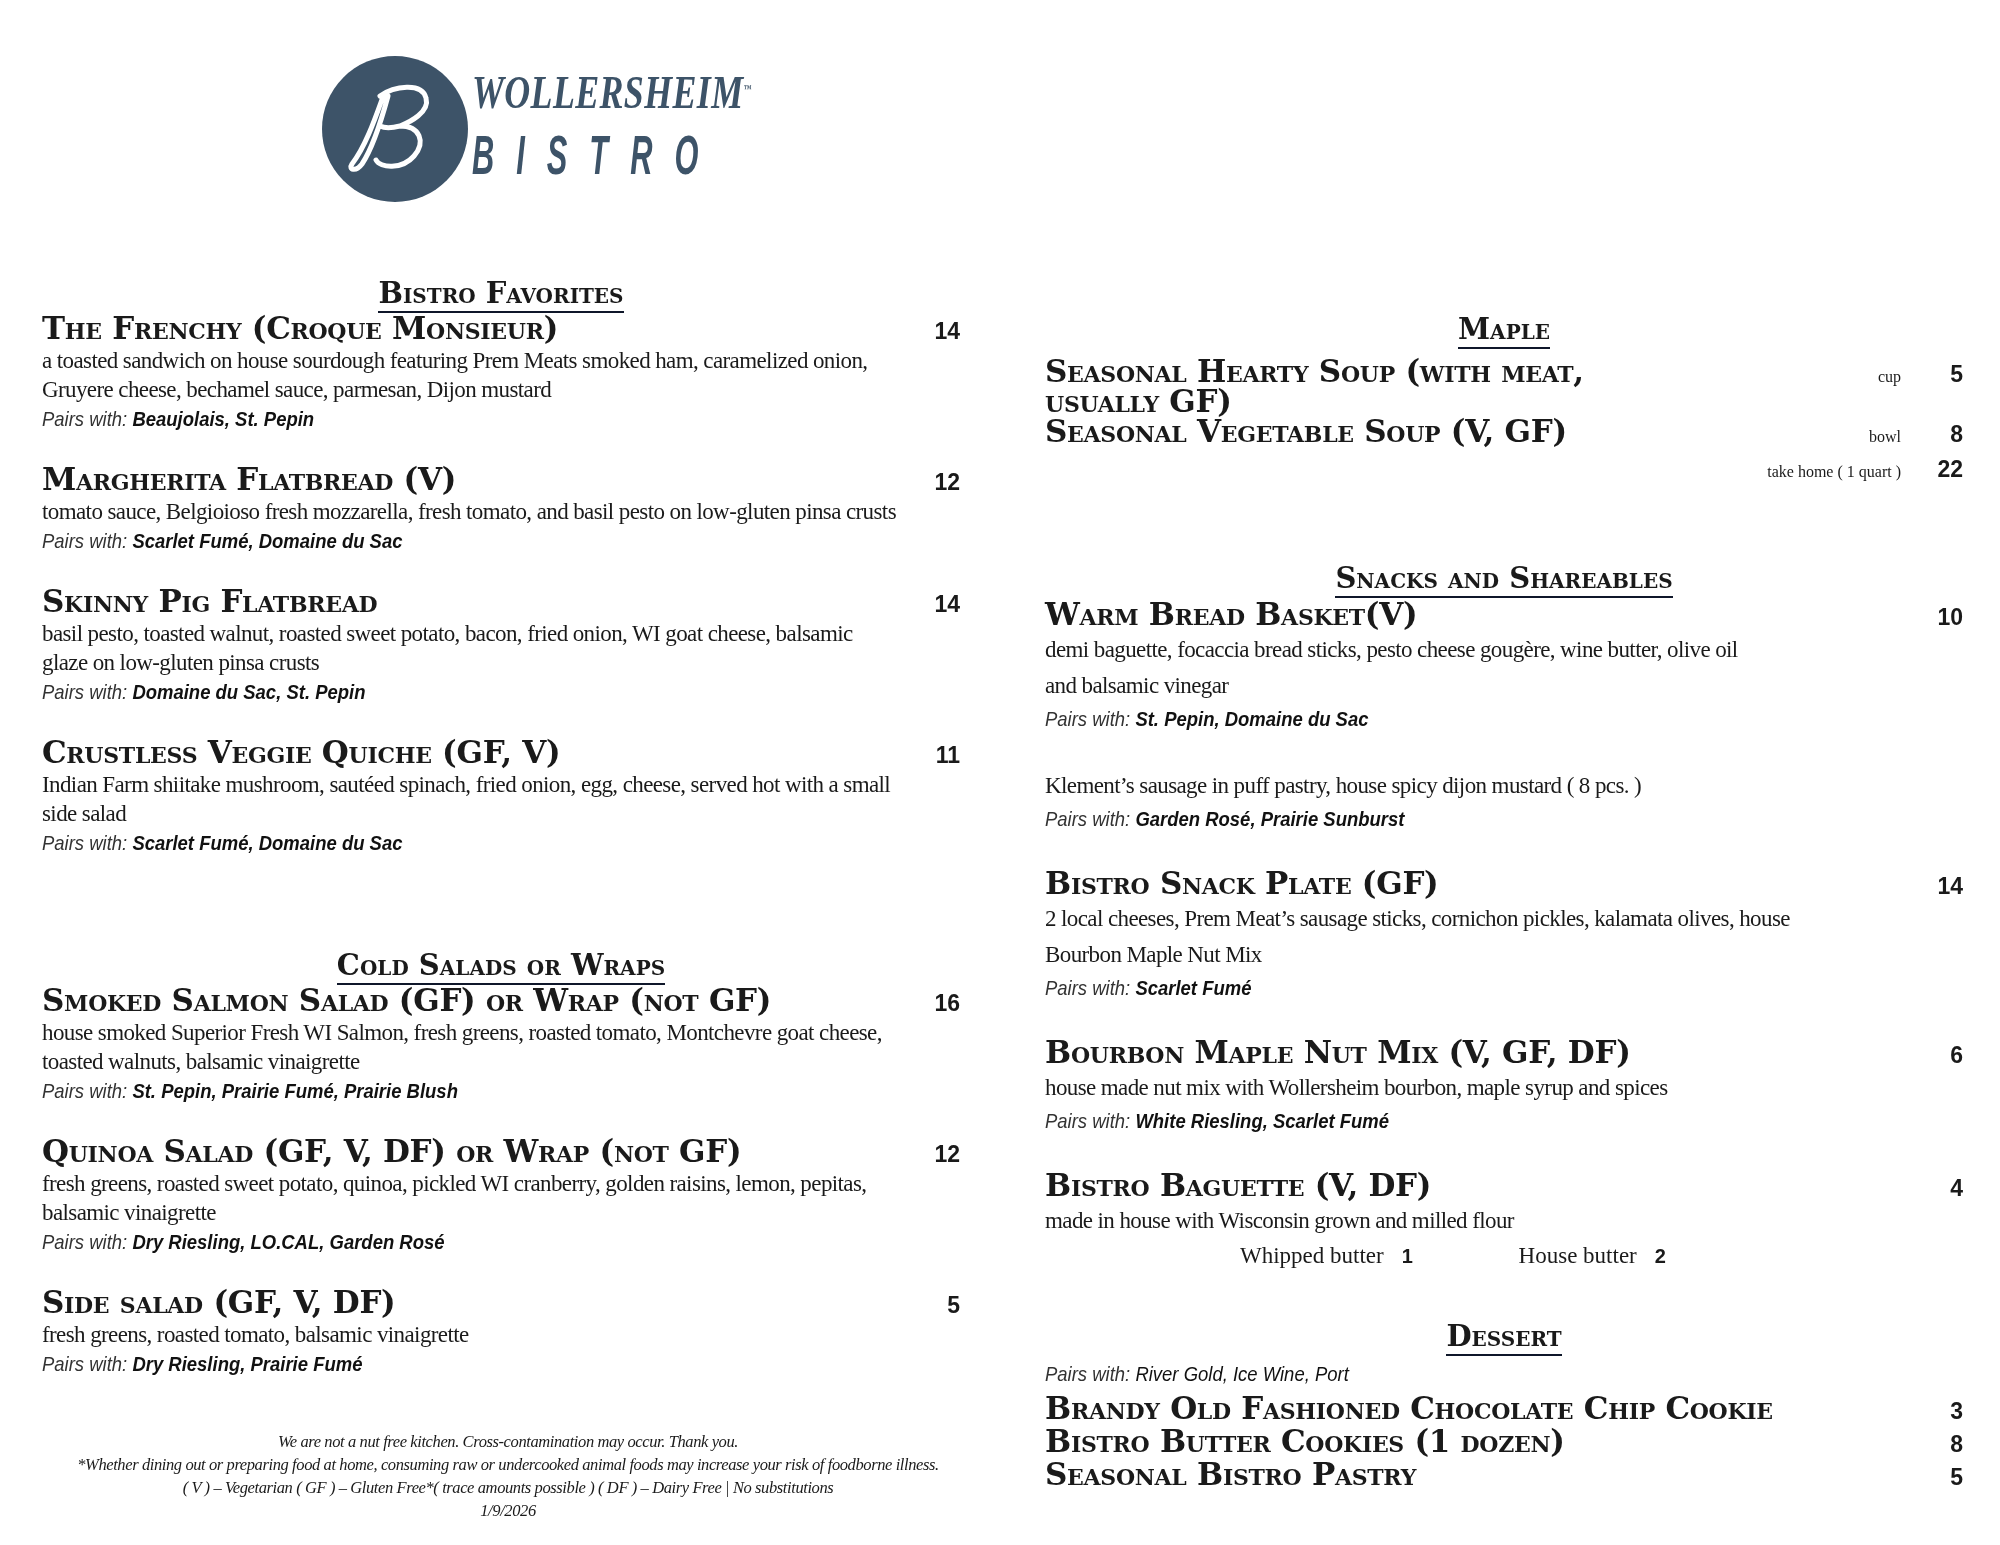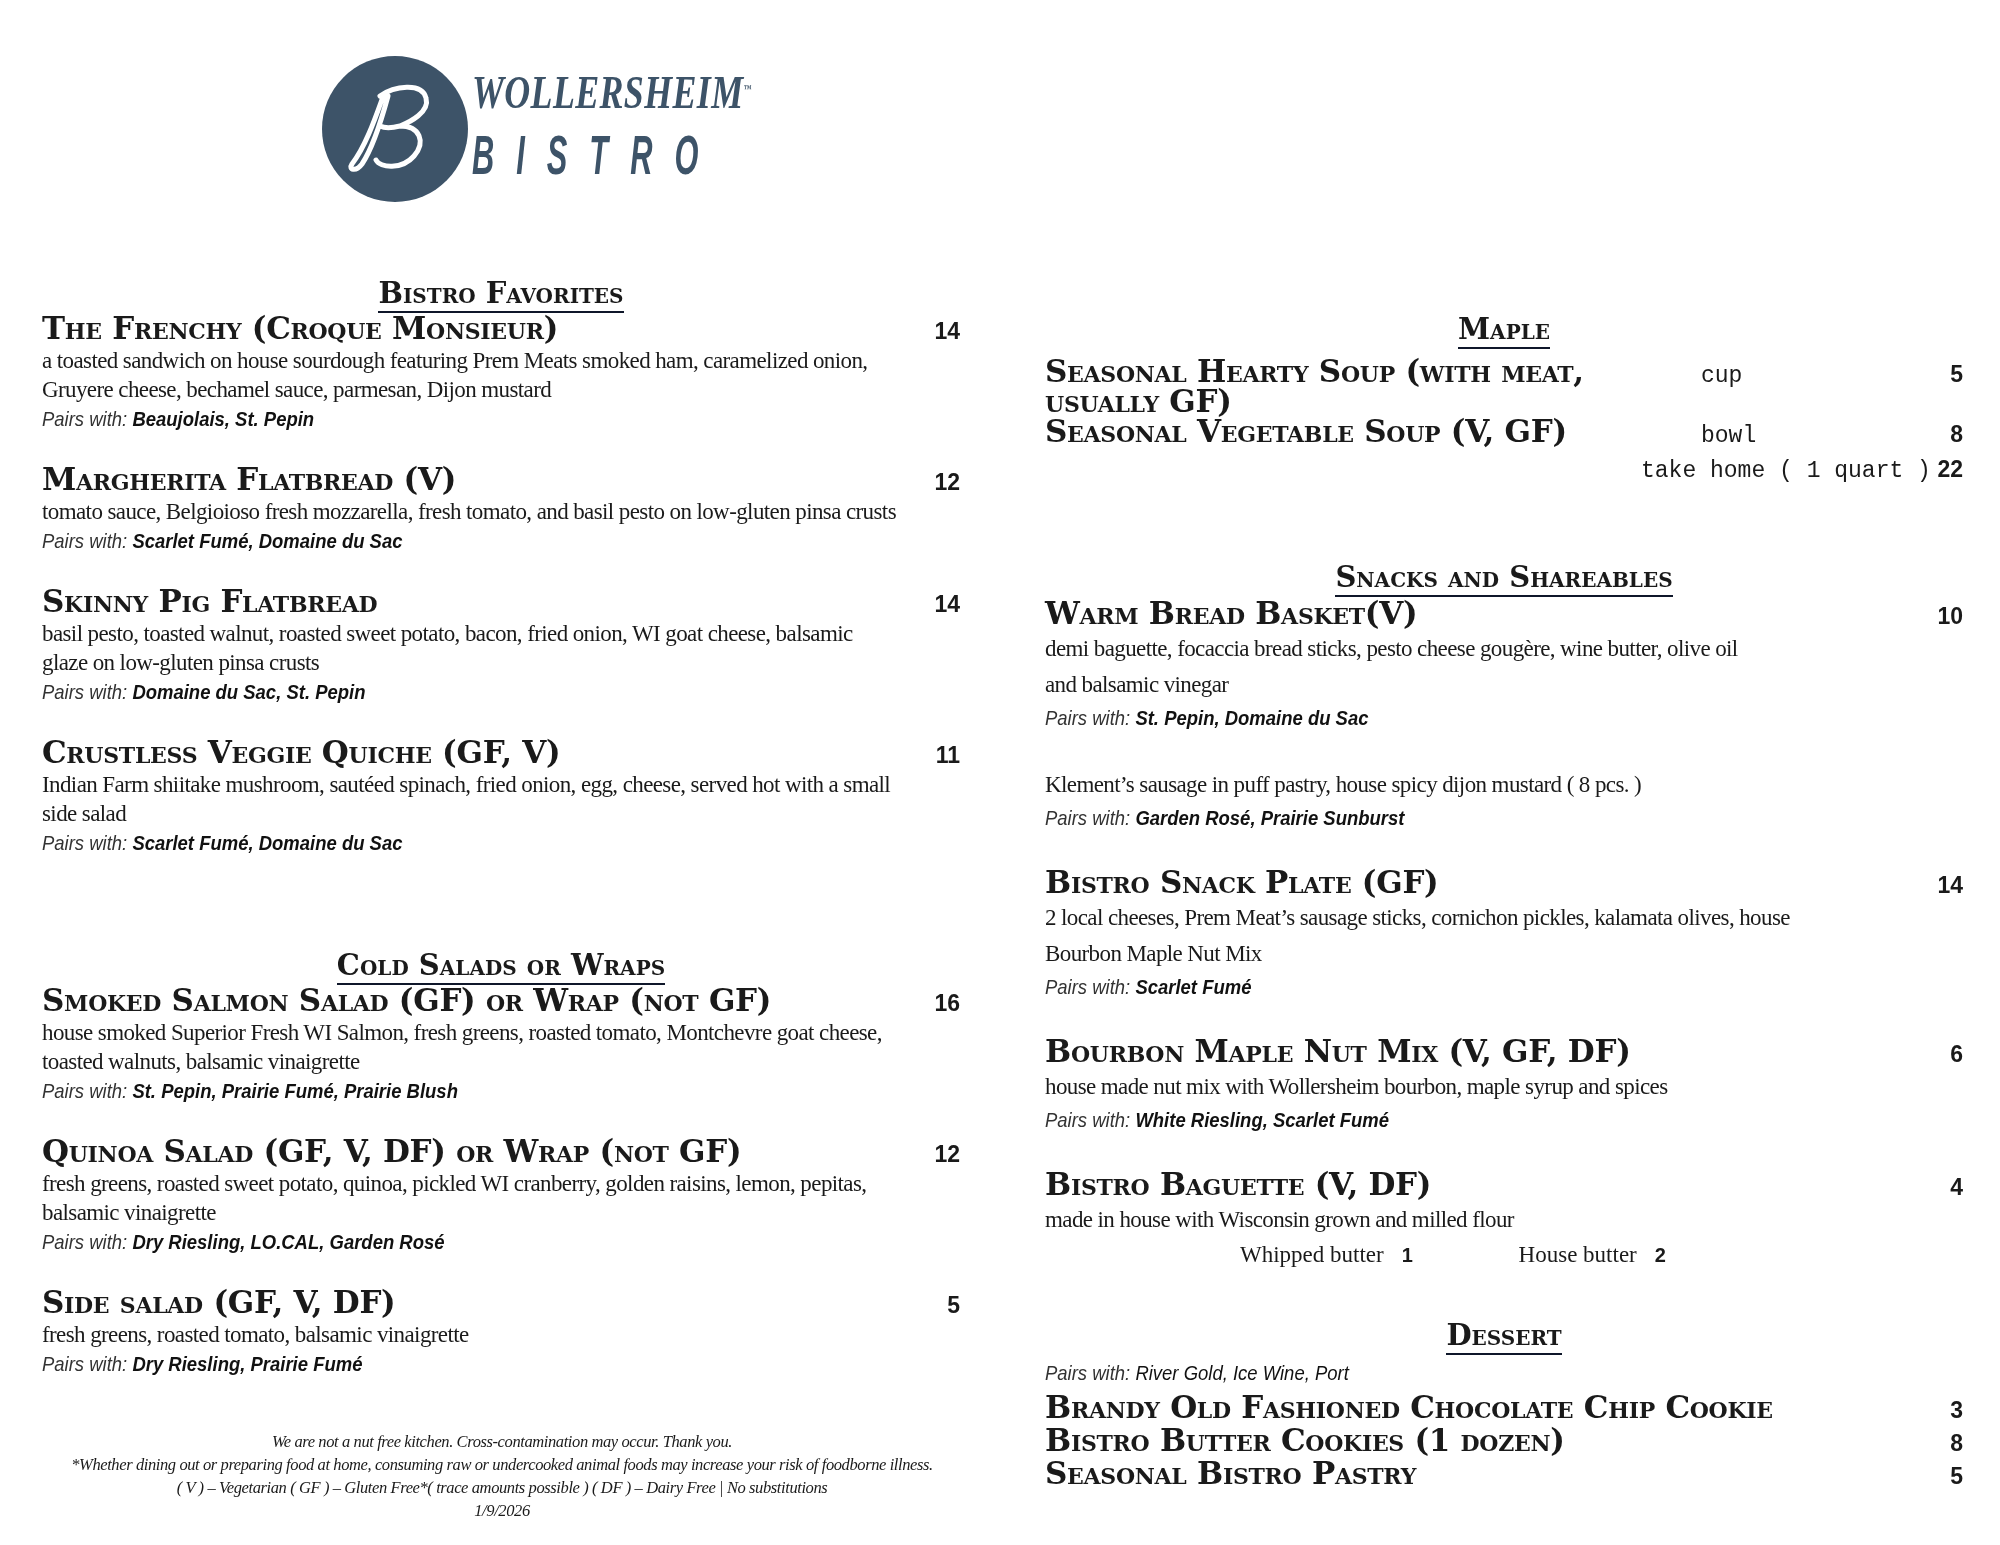--- a/index.html
+++ b/index.html
@@ -23,25 +23,25 @@
   .item-name { font-family:"DejaVu Serif", serif; font-weight:bold; font-variant:small-caps; font-size:31px; line-height:30px; letter-spacing:-0.3px; }
   .price { font-family:"Liberation Sans", sans-serif; font-weight:bold; font-size:23px; line-height:30px; }
   .desc { font-family:"Liberation Serif", serif; font-size:23px; line-height:29px; letter-spacing:-0.6px; }
   .pairs { font-family:"Liberation Sans", sans-serif; font-style:italic; font-size:21px; line-height:30px; transform:scaleX(0.88); transform-origin:left; white-space:nowrap; }
   .pairs .lbl { font-weight:normal; color:#333; }
   .pairs .wines { font-weight:bold; color:#111; }
 
   .col-left .item-head { width:918px; }
   .col-left .price { padding-right:0; }
 
-  .footer { position:absolute; left:42px; top:1430px; width:920px; text-align:center; font-family:"Liberation Serif", serif; font-style:italic; font-size:16.5px; line-height:23px; letter-spacing:-0.4px; }
+  .footer { position:absolute; left:48px; top:1430px; width:920px; text-align:center; font-family:"Liberation Serif", serif; font-style:italic; font-size:16.5px; line-height:23px; letter-spacing:-0.4px; }
 
   .soup-row { display:flex; align-items:baseline; }
   .soup-row .item-name { flex:1; }
-  .size-lbl { font-family:Liberation Mono, monospace; font-size:23px; width:200px; margin-right:22px; white-space:nowrap; }
+  .size-lbl { font-family:Liberation Serif, serif; font-size:16px; width:200px; text-align:right; margin-right:22px; white-space:nowrap; }
   .soup-row .price { width:40px; text-align:right; }
   .butter-row { font-family:"Liberation Serif", serif; font-size:23px; line-height:34px; padding-left:195px; }
   .butter-row .price { font-size:20px; margin-left:18px; margin-right:100px; }
 </style>
 </head>
 <body>
 
 <div class="logo">
   <div class="logo-circle"></div>
   <svg class="logo-b" viewBox="0 0 146 146">

